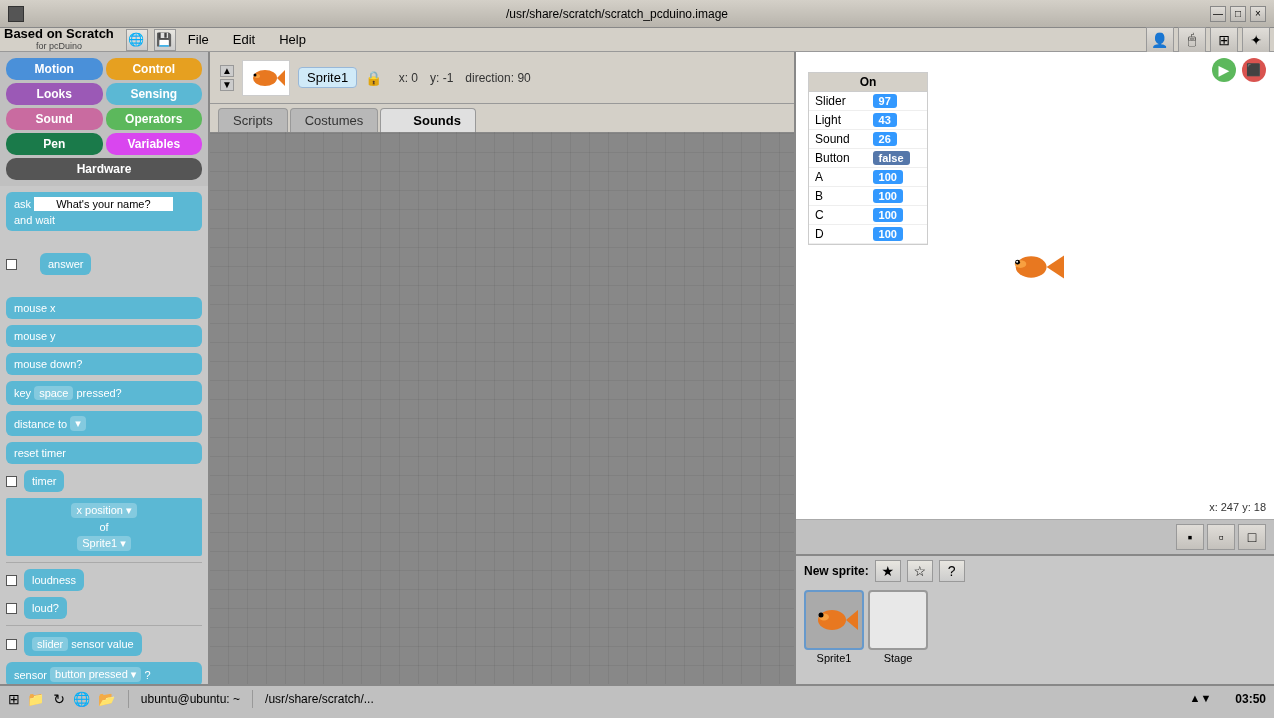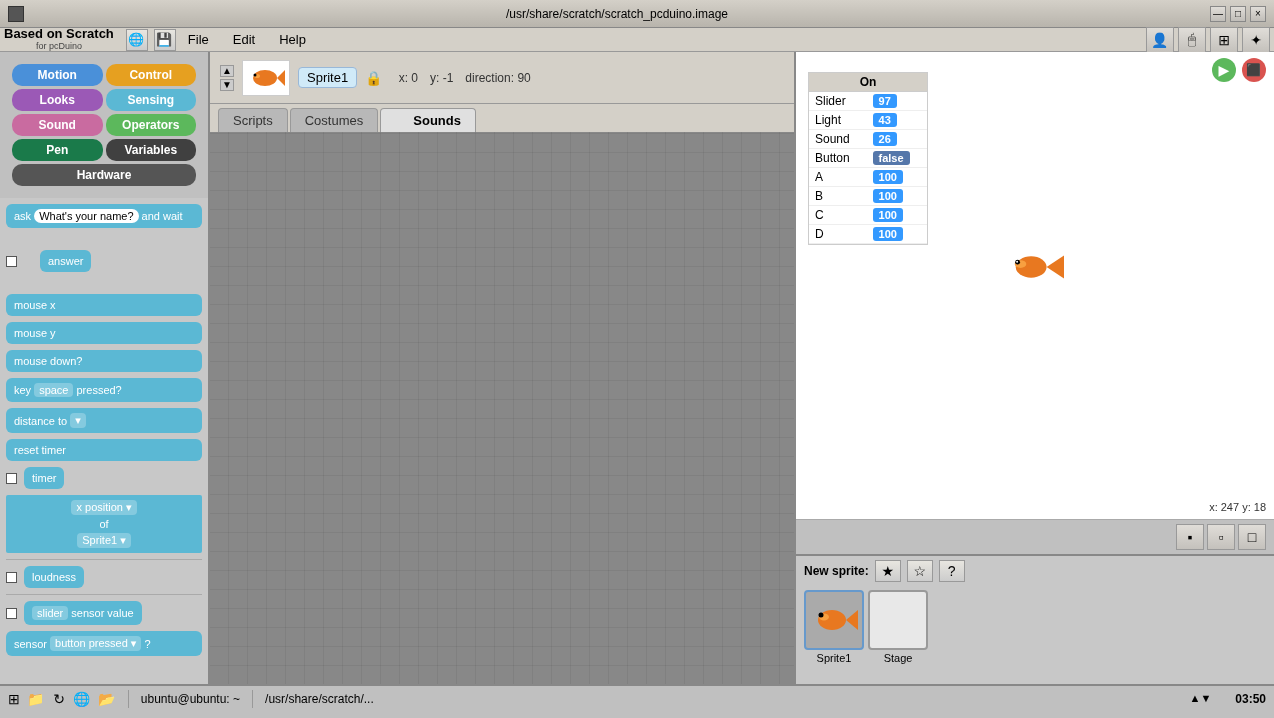--- a/index.html
+++ b/index.html
@@ -68,39 +68,39 @@
       background: #c0c0c0;
       border-right: 2px solid #888;
       display: flex;
       flex-direction: column;
       overflow: hidden;
     }
     .category-grid {
       display: grid;
       grid-template-columns: 1fr 1fr;
       gap: 3px;
-      padding: 12px;
+      padding: 6px;
     }
     .cat-btn {
       padding: 4px 6px;
       border-radius: 10px;
       font-size: 12px;
       font-weight: bold;
       cursor: pointer;
       text-align: center;
       border: none;
       color: white;
     }
     .cat-motion { background: #4a90d9; }
     .cat-control { background: #e6a020; }
     .cat-looks { background: #9b59b6; }
     .cat-sensing { background: #5bb8d4; }
     .cat-operators { background: #5cb85c; }
     .cat-pen { background: #1a7a4a; }
-    .cat-variables { background: #404040; }
+    .cat-variables { background: #d946ef; }
     .cat-hardware { background: #555; }
 
     .blocks-area {
       flex: 1;
       overflow-y: auto;
       padding: 6px;
       background: #c8c8c8;
     }
     .block {
       border-radius: 6px;
@@ -118,22 +118,22 @@
     .block-inner {
       background: rgba(255,255,255,0.25);
       border-radius: 4px;
       padding: 1px 5px;
       font-size: 11px;
       color: white;
       text-align: right;
     }
     .block-white-inner {
       background: white;
-      border-radius: 7px;
-      padding: 1px 5px;
+      border-radius: 0;
+      padding: 1px 22px;
       font-size: 11px;
       color: black;
     }
     .block-checkbox {
       width: 11px; height: 11px;
       border: 1px solid #555;
       background: white;
       display: inline-block;
       margin-right: 3px;
     }
@@ -479,20 +479,26 @@
 
       <div class="divider"></div>
 
       <div class="block-row">
         <span class="block-checkbox"></span>
         <div class="block block-sensing" style="margin:0;display:inline-flex;">
           <span>loudness</span>
         </div>
       </div>
 
+      <div class="block-row">
+        <span class="block-checkbox"></span>
+        <div class="block block-sensing" style="margin:0;display:inline-flex;">
+          <span>loud?</span>
+        </div>
+      </div>
 
       <div class="divider"></div>
 
       <div class="block-row">
         <span class="block-checkbox"></span>
         <div class="block block-sensing" style="margin:0;display:inline-flex;">
           <span class="block-inner">slider</span>
           <span>sensor value</span>
         </div>
       </div>

